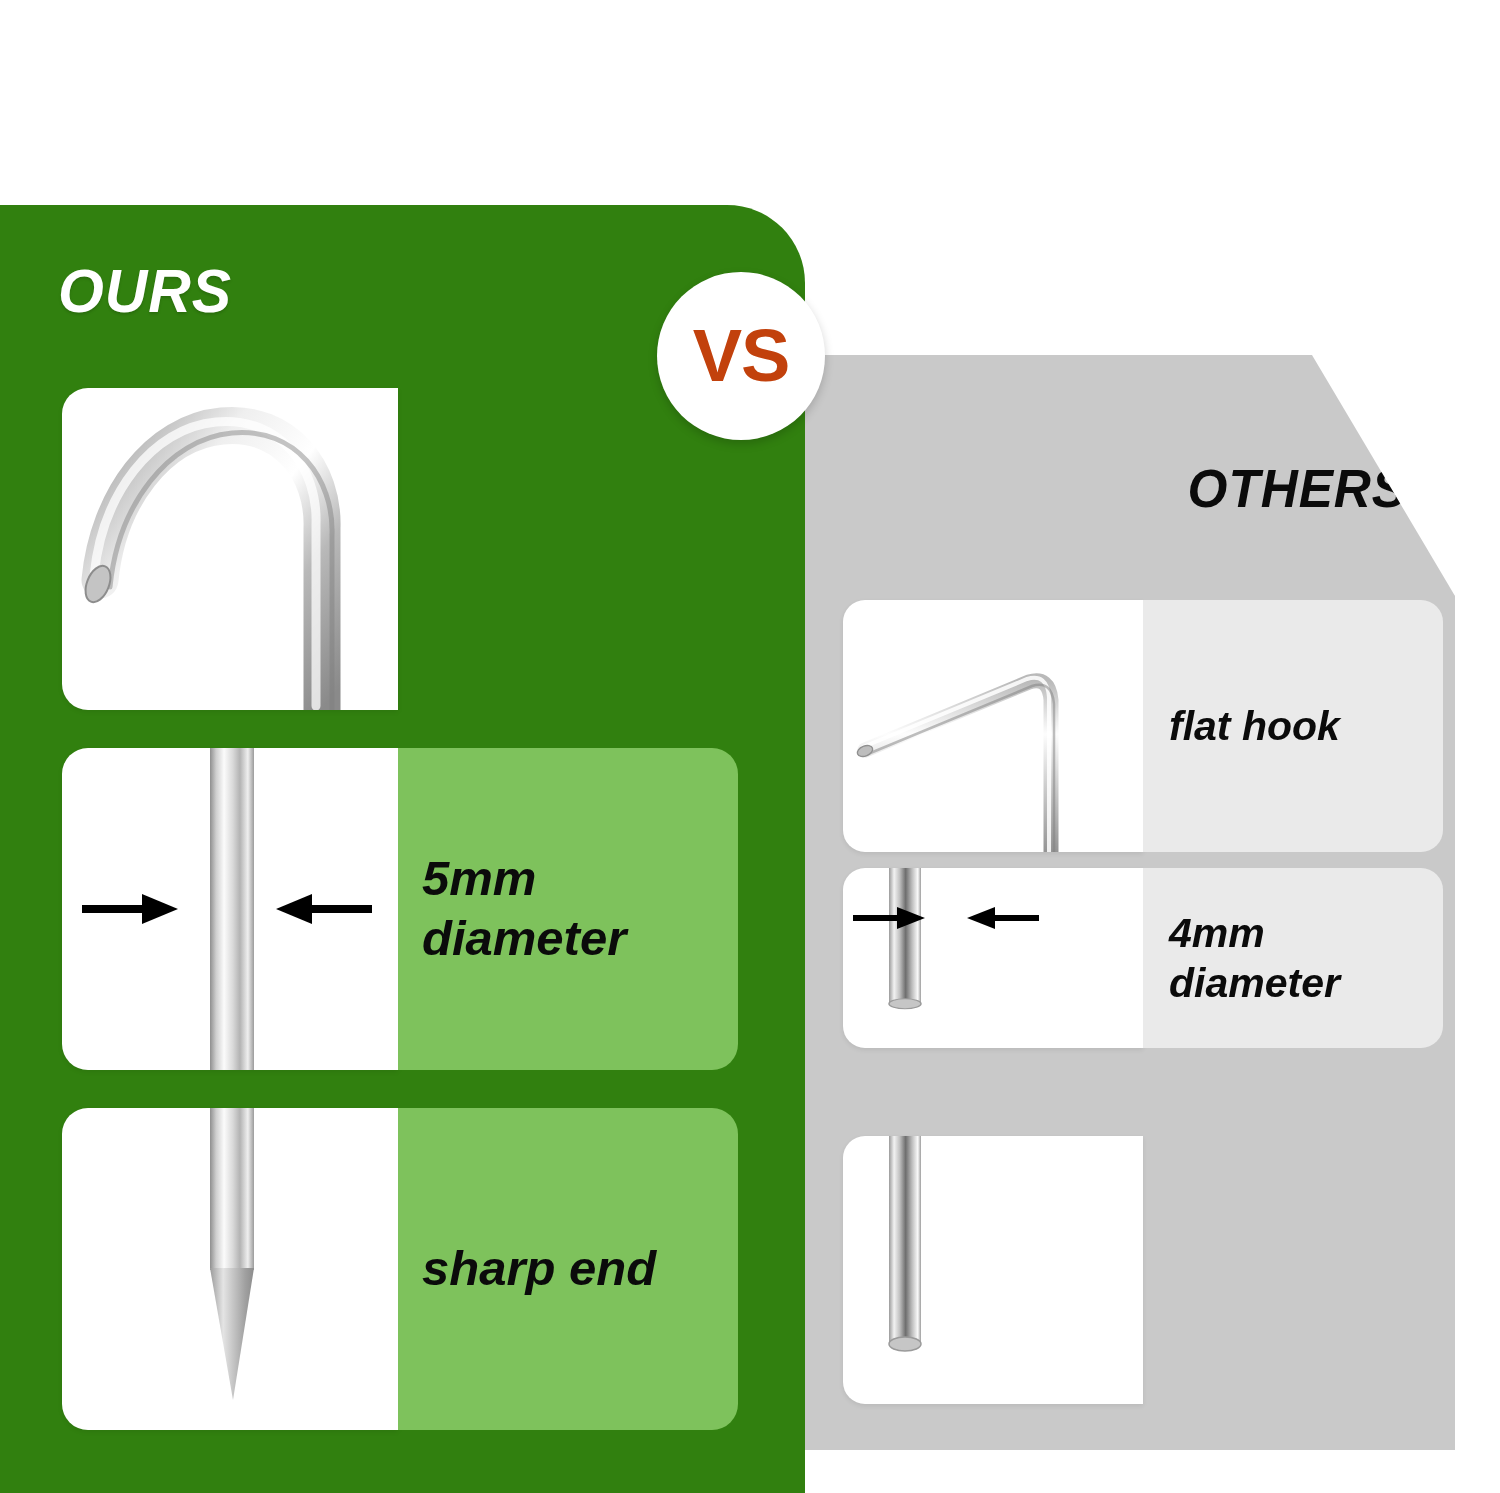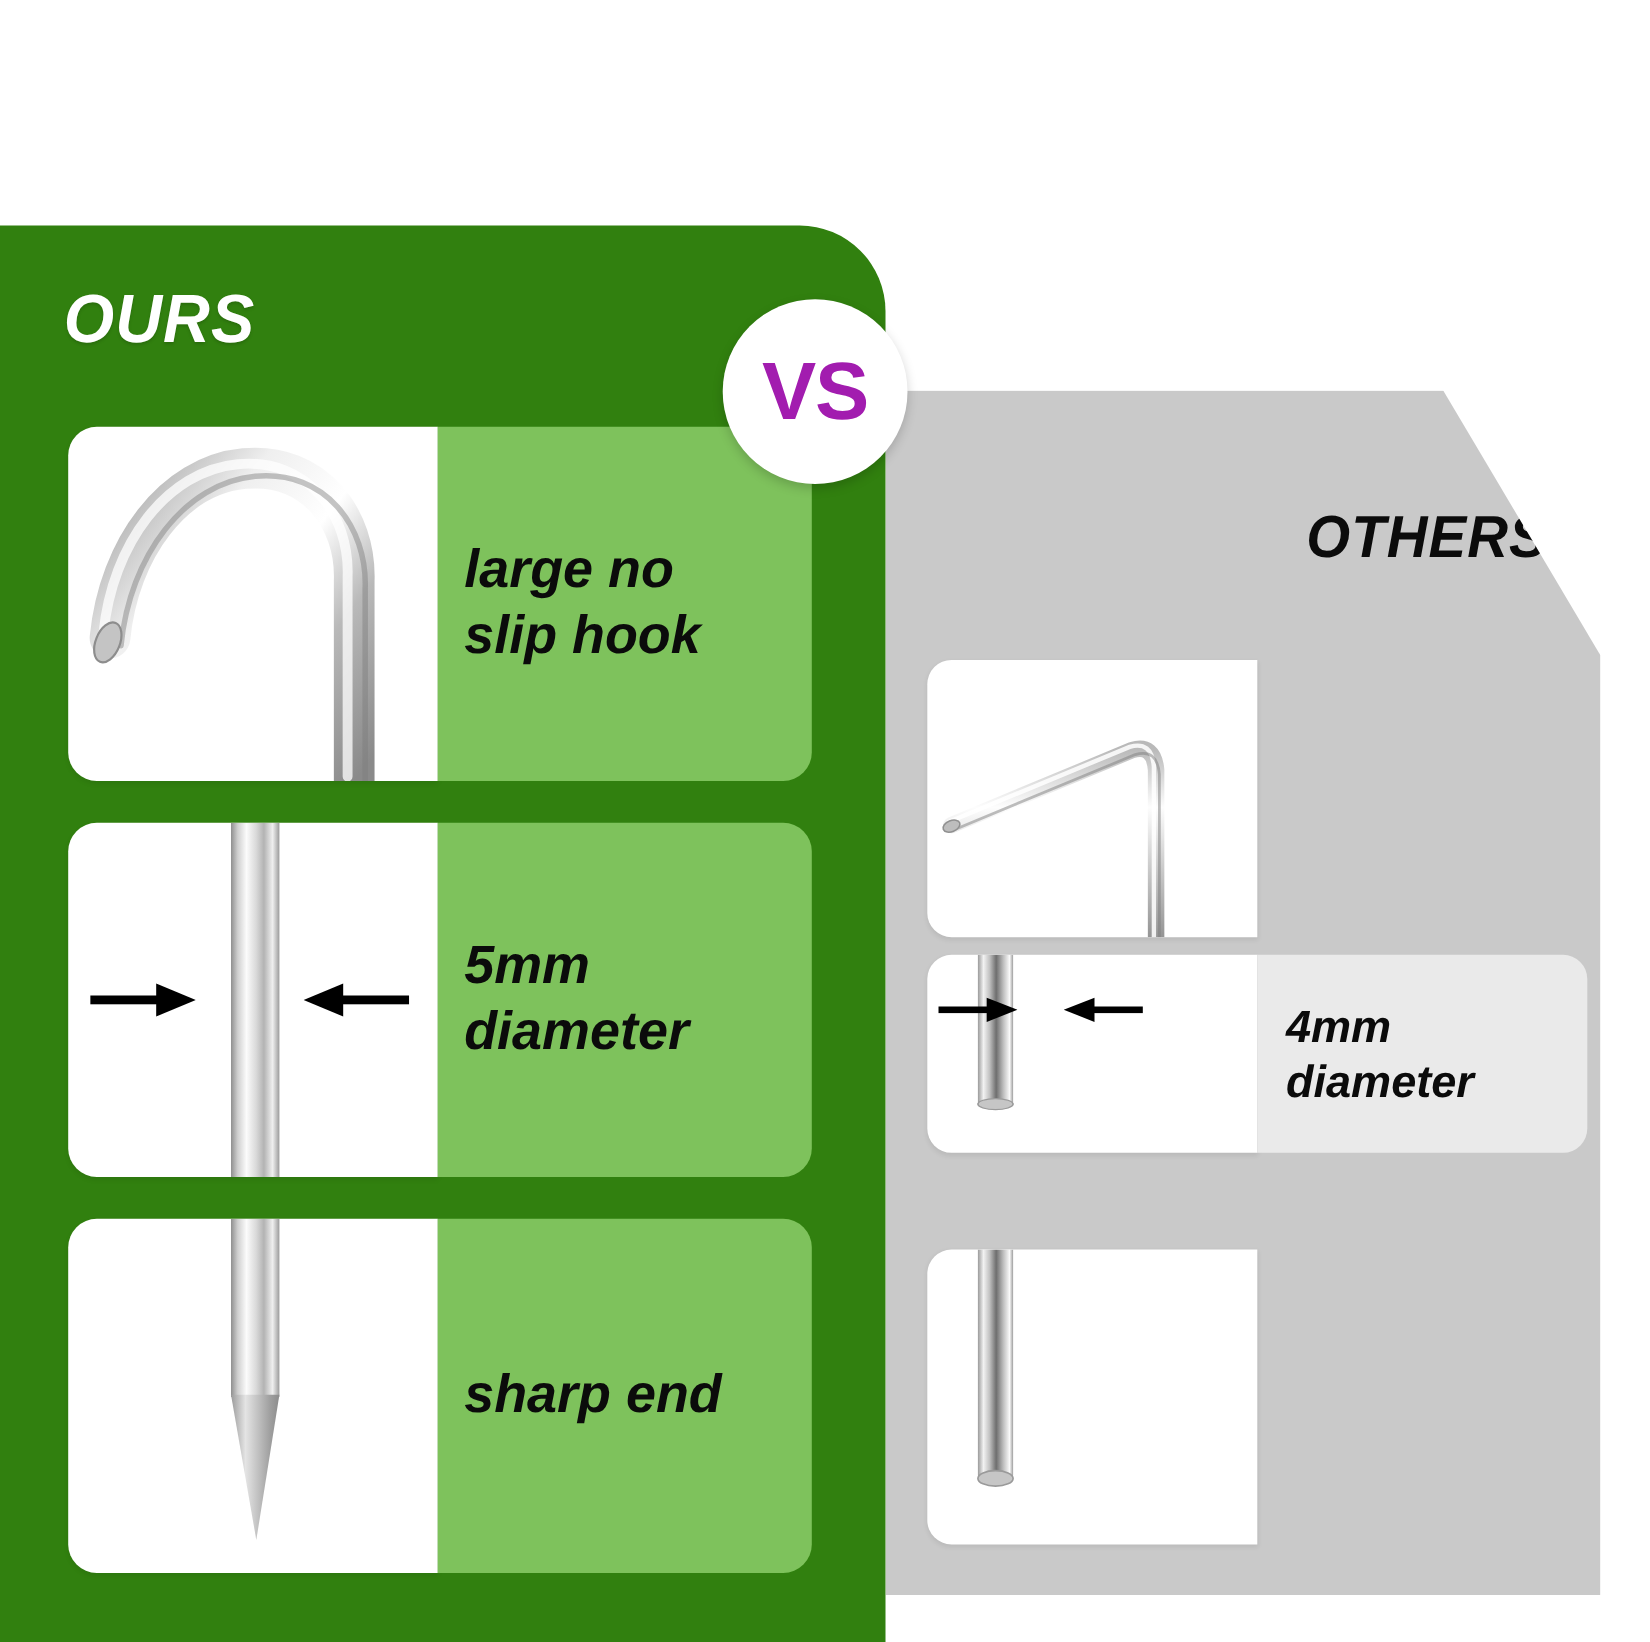--- a/index.html
+++ b/index.html
@@ -55,21 +55,21 @@
   }
 
   
   .vs-badge{
     position:absolute;left:657px;top:272px;width:168px;height:168px;
     border-radius:50%;background:#ffffff;
     display:flex;align-items:center;justify-content:center;
     box-shadow:0 4px 10px rgba(0,0,0,.18);z-index:40;
   }
   .vs-text{
-    color:#a21caf;font-weight:bold;font-size:74px;line-height:1;
+    color:#c2410c;font-weight:bold;font-size:74px;line-height:1;
     letter-spacing:-1px;
   }
 
   
   .row{position:absolute;display:flex;z-index:10;}
   .pic{
     position:relative;background:#ffffff;overflow:hidden;
     box-shadow:0 2px 5px rgba(0,0,0,.08);
   }
   .lbl{
@@ -159,24 +159,20 @@
                    L 260 322" fill="none" stroke="#ffffff" stroke-width="9" stroke-linecap="round" opacity=".75" transform="translate(-6,-4)"></path>
           <path d="M 38 192
                    C 46 110, 96 44, 160 38
                    C 224 32, 262 84, 260 140
                    L 260 322" fill="none" stroke="#7d7d7d" stroke-width="5" stroke-linecap="round" opacity=".45" transform="translate(10,7)"></path>
 
           <ellipse cx="36" cy="196" rx="19" ry="11" transform="rotate(-68 36 196)" fill="#c4c4c4" stroke="#8d8d8d" stroke-width="2"></ellipse>
         </svg>
       </div>
     </div>
-    <div class="lbl">
-      <span class="lbl-text">large no
-slip hook</span>
-    </div>
   </div>
 
   <div class="row ours-row" id="ours-row-1">
     <div class="pic">
       <div class="art">
         <svg viewBox="0 0 336 322" preserveAspectRatio="none">
           <defs>
             <linearGradient id="rodThick" x1="0" y1="0" x2="1" y2="0">
               <stop offset="0%" stop-color="#8f8f8f"></stop>
               <stop offset="14%" stop-color="#cfcfcf"></stop>
@@ -254,20 +250,23 @@
               <stop offset="100%" stop-color="#8f8f8f"></stop>
             </linearGradient>
           </defs>
           <path d="M 22 150 L 186 82 Q 206 76, 208 100 L 208 258" fill="none" stroke="url(#wireG)" stroke-width="15" stroke-linecap="round" stroke-linejoin="round"></path>
           <path d="M 22 150 L 186 82 Q 206 76, 208 100 L 208 258" fill="none" stroke="#ffffff" stroke-width="4" stroke-linecap="round" opacity=".85" transform="translate(-2,-3)"></path>
           <path d="M 22 150 L 186 82 Q 206 76, 208 100 L 208 258" fill="none" stroke="#7e7e7e" stroke-width="2.5" stroke-linecap="round" opacity=".5" transform="translate(3,4)"></path>
           <ellipse cx="22" cy="151" rx="8" ry="5" transform="rotate(-22 22 151)" fill="#bdbdbd" stroke="#909090" stroke-width="1.4"></ellipse>
         </svg>
       </div>
     </div>
+    <div class="lbl">
+      <span class="lbl-text">flat hook</span>
+    </div>
   </div>
 
   <div class="row others-row" id="others-row-1">
     <div class="pic">
       <div class="art">
         <svg viewBox="0 0 300 252" preserveAspectRatio="none">
           <defs>
             <linearGradient id="rodThin" x1="0" y1="0" x2="1" y2="0">
               <stop offset="0%" stop-color="#9a9a9a"></stop>
               <stop offset="16%" stop-color="#f2f2f2"></stop>

